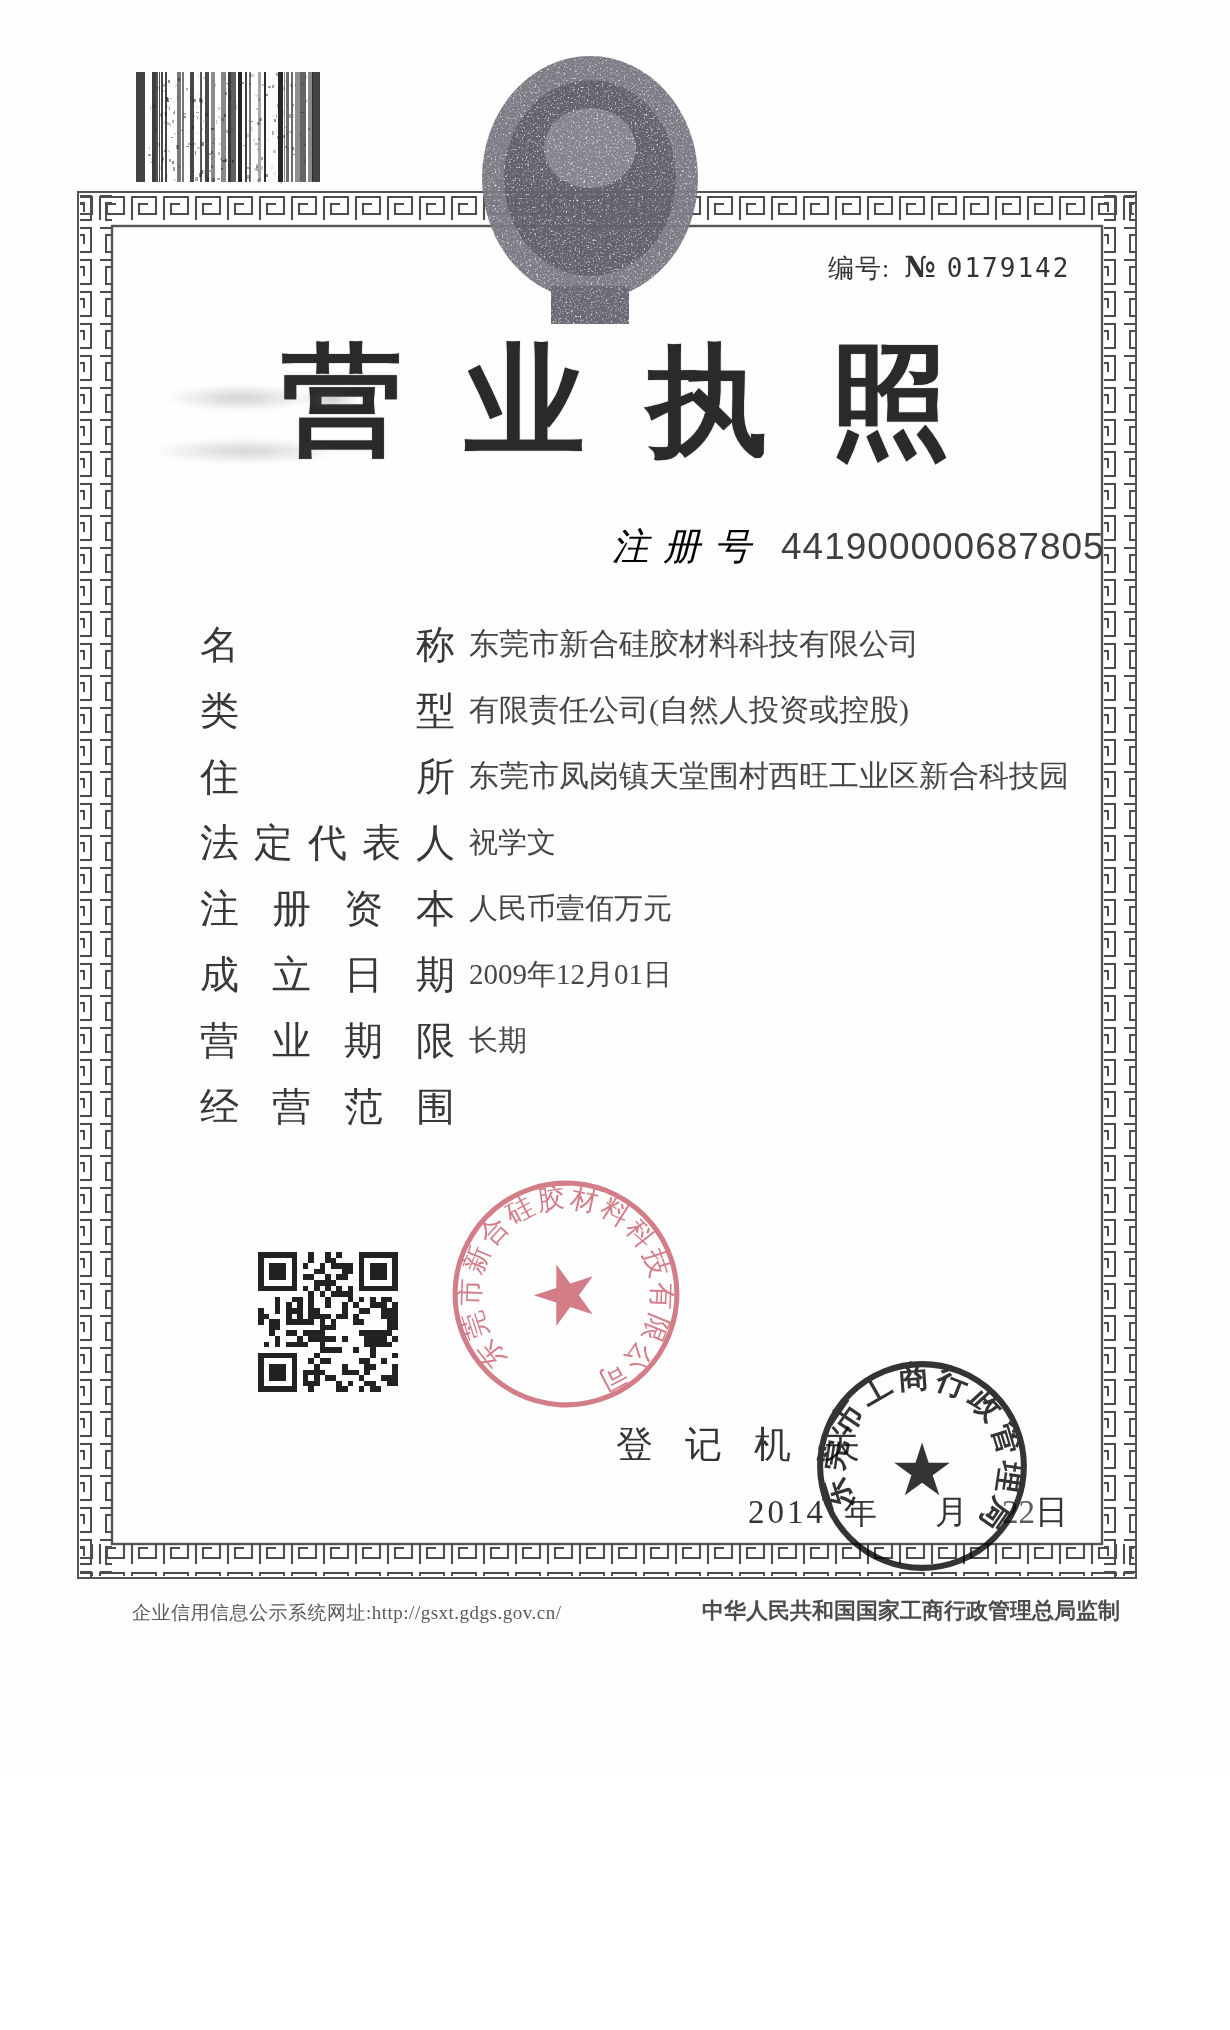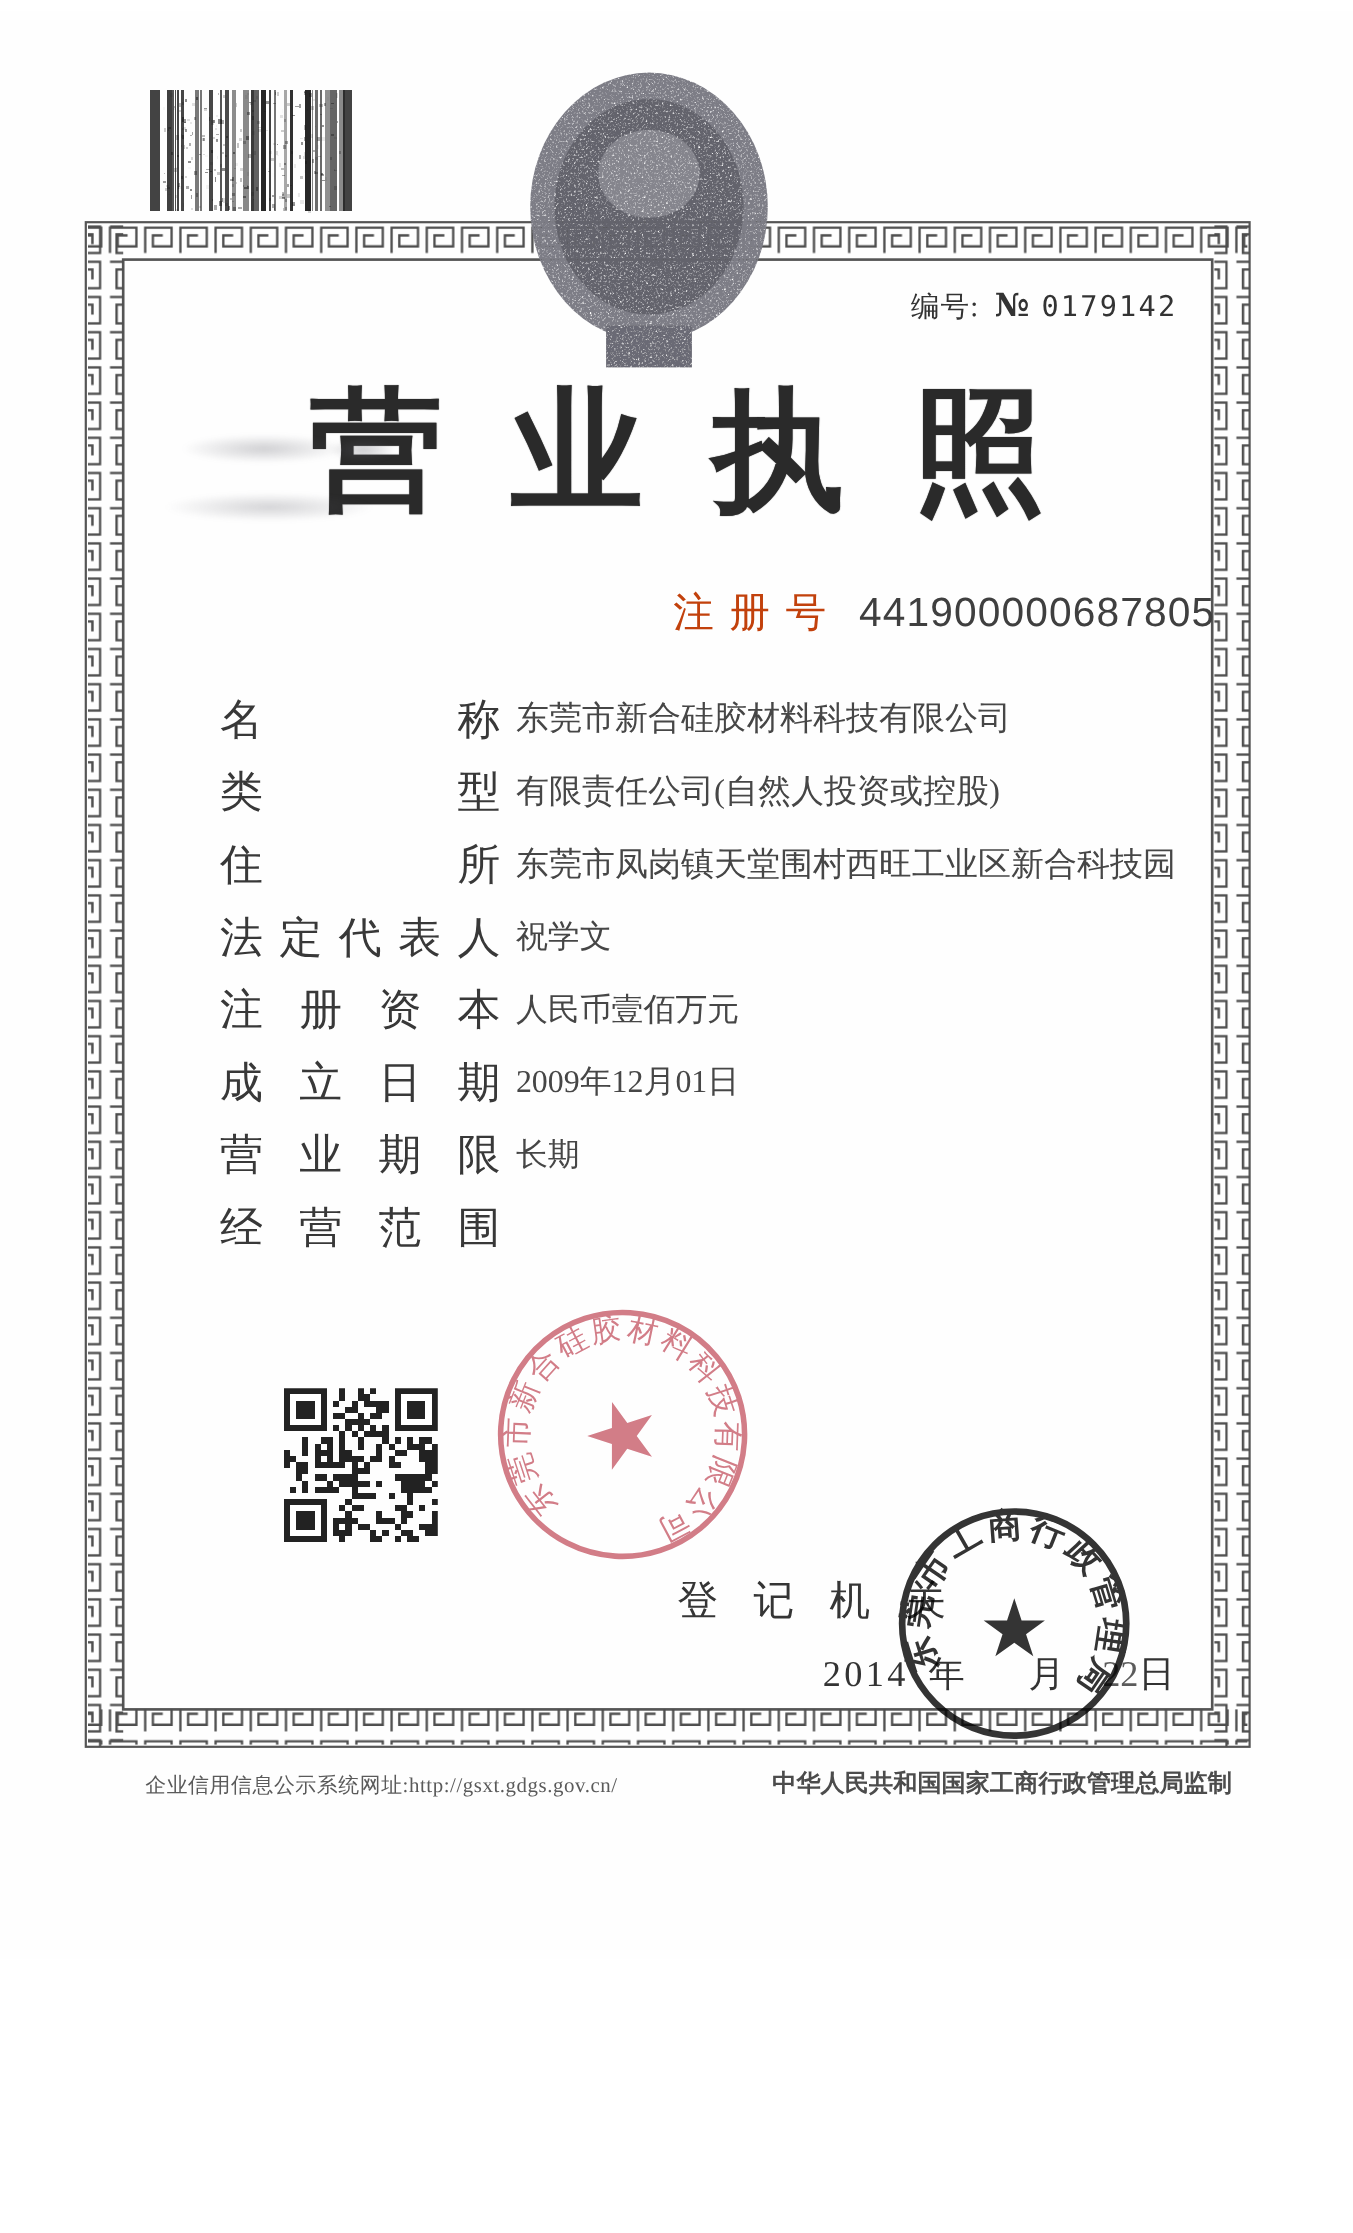--- a/index.html
+++ b/index.html
@@ -1,38 +1,38 @@
 <!DOCTYPE html>
 <html lang="zh"><head>
 <meta charset="utf-8">
 <style>
   html,body{margin:0;padding:0;}
   body{
     width:1230px;height:2030px;background:#ffffff;
     font-family:"Liberation Serif","DejaVu Serif",serif;
     color:#3c3c3c; overflow:hidden; position:relative;
   }
-  #page{position:absolute;left:0;top:10px;width:1230px;height:1771px;background:#fefefe;}
+  #page{position:absolute;left:0;top:0;width:1230px;height:1771px;background:#fefefe;}
   .abs{position:absolute;}
   
   #barcode{left:132px;top:70px;width:200px;height:114px;}
   #emblem{left:455px;top:38px;width:270px;height:295px;}
   #serial-line{left:828px;top:250px;width:300px;font-size:26px;color:#333;letter-spacing:1px;white-space:nowrap;}
   #serial-line .nosign{font-family:"DejaVu Serif",serif;font-weight:bold;font-size:29px;margin:0 10px 0 14px;}
   #serial-line .num{font-family:"DejaVu Sans Mono",monospace;font-size:26px;letter-spacing:2px;}
   
   #license-title{
     left:282px;top:326px;width:668px;height:160px;
     font-family:"DejaVu Sans","Liberation Sans",sans-serif;
     font-weight:900;font-size:120px;line-height:150px;color:#2a2a2a;
     text-shadow:0 0 1px #444;
   }
   
   #regno-row{left:612px;top:522px;display:flex;align-items:baseline;white-space:nowrap;}
-  #regno-row .rlabel{font-size:37px;color:#c2410c;letter-spacing:14px;}
+  #regno-row .rlabel{font-size:37px;color:#000000;letter-spacing:14px;font-style:italic;}
   #regno-row .rvalue{font-size:37px;color:#3f3f3f;margin-left:16px;letter-spacing:1px;font-family:Liberation Sans, sans-serif;}
   
   .row{position:absolute;left:200px;display:flex;align-items:flex-start;width:900px;}
   .flabel{width:255px;font-size:39px;color:#383838;flex:none;line-height:46px;}
   .fvalue{margin-left:14px;font-size:30px;color:#464646;line-height:44px;white-space:nowrap;}
   .row.small .fvalue{font-size:29px;}
   .row.scope .fvalue{font-size:23.5px;line-height:31px;white-space:normal;width:622px;text-align:justify;}
   .char-justify{display:flex;justify-content:space-between;}
   
   #qr-code{left:258px;top:1252px;width:140px;height:140px;}

